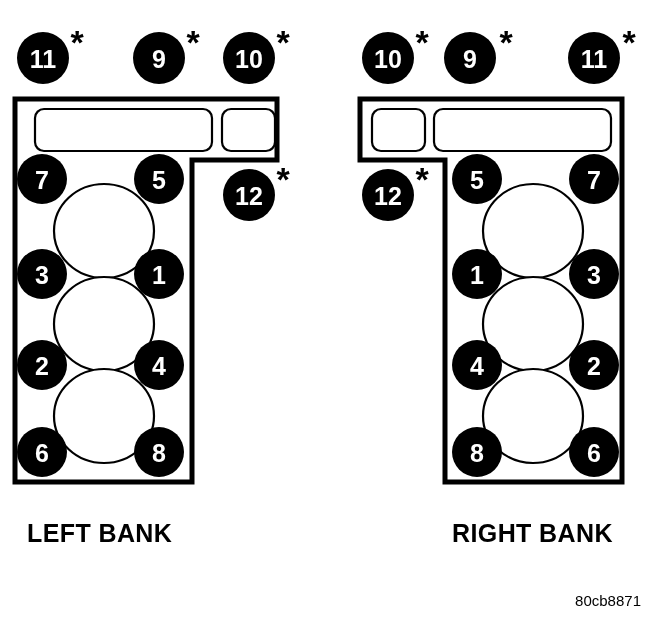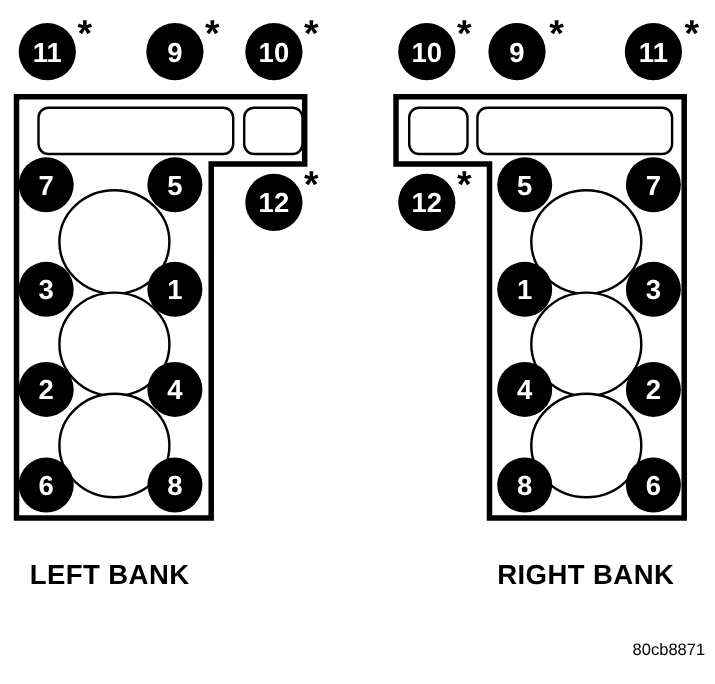--- a/index.html
+++ b/index.html
@@ -12,21 +12,21 @@
     width: 650px;
     height: 622px;
     position: relative;
     overflow: hidden;
     font-family: "Liberation Sans", sans-serif;
     color: #000000;
   }
   #diagram-root {
     position: absolute;
     left: 0;
-    top: 1px;
+    top: 12px;
     width: 650px;
     height: 474px;
   }
   svg.diagram-canvas {
     display: block;
     width: 650px;
     height: 622px;
   }
   .bank-outline {
     fill: #ffffff;

